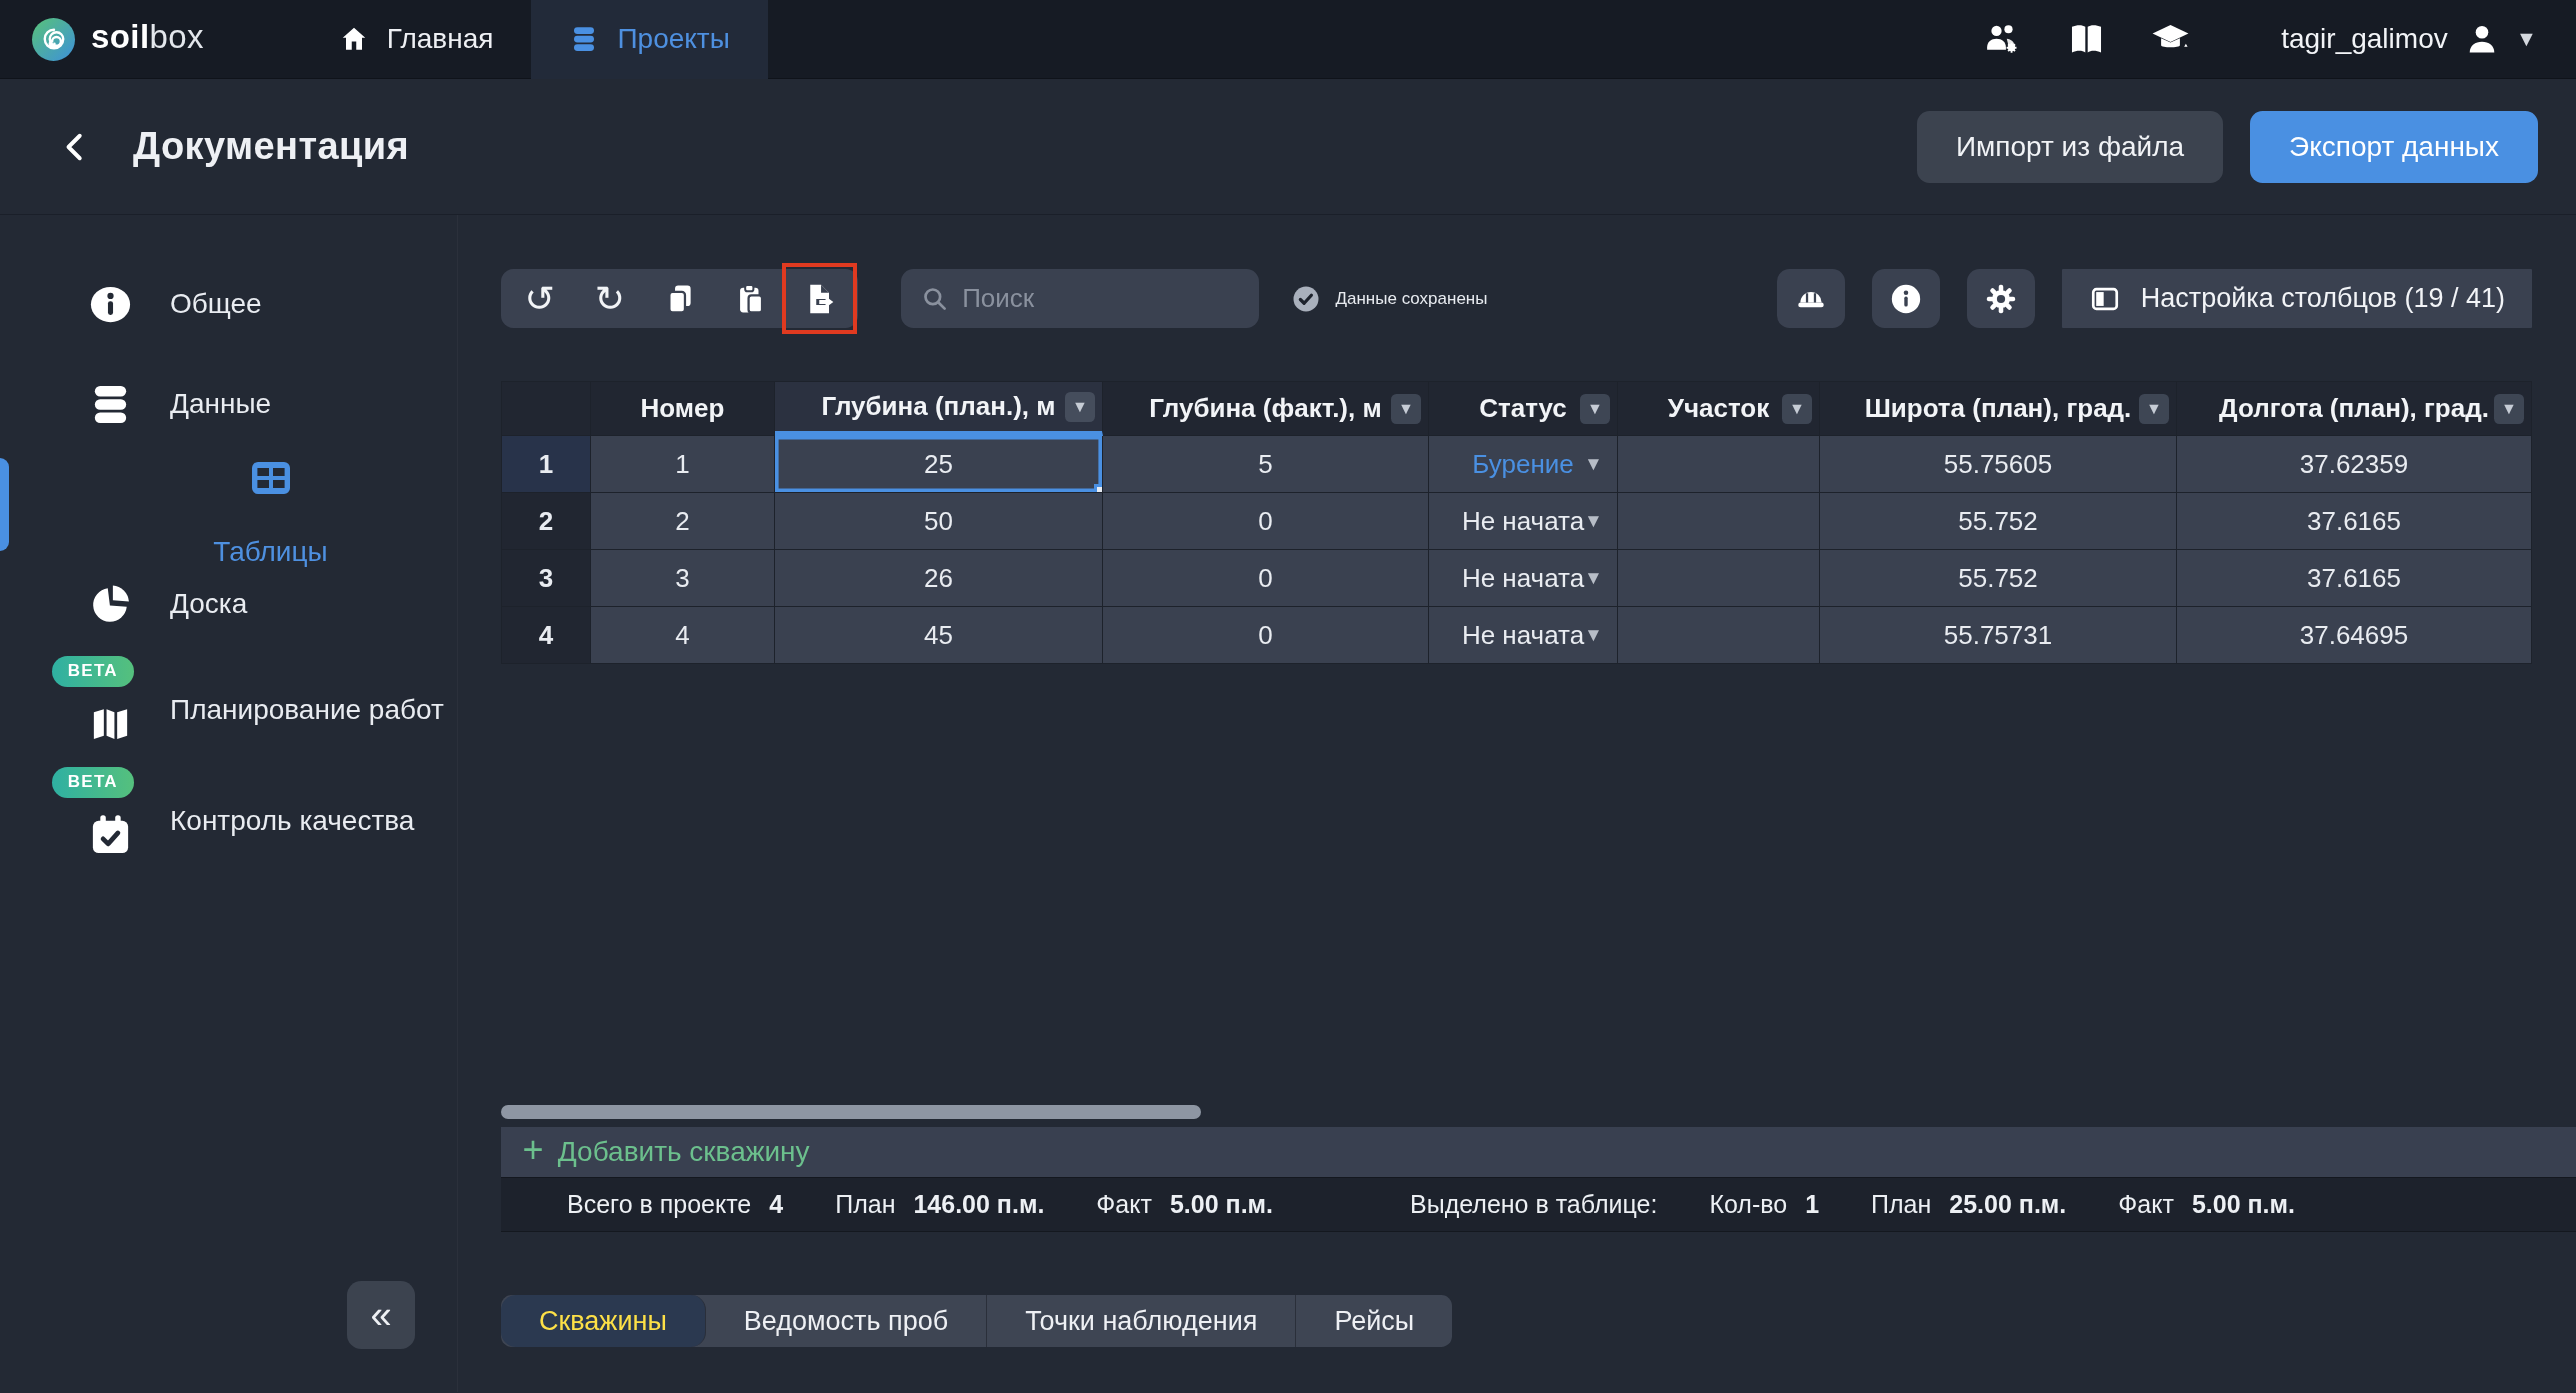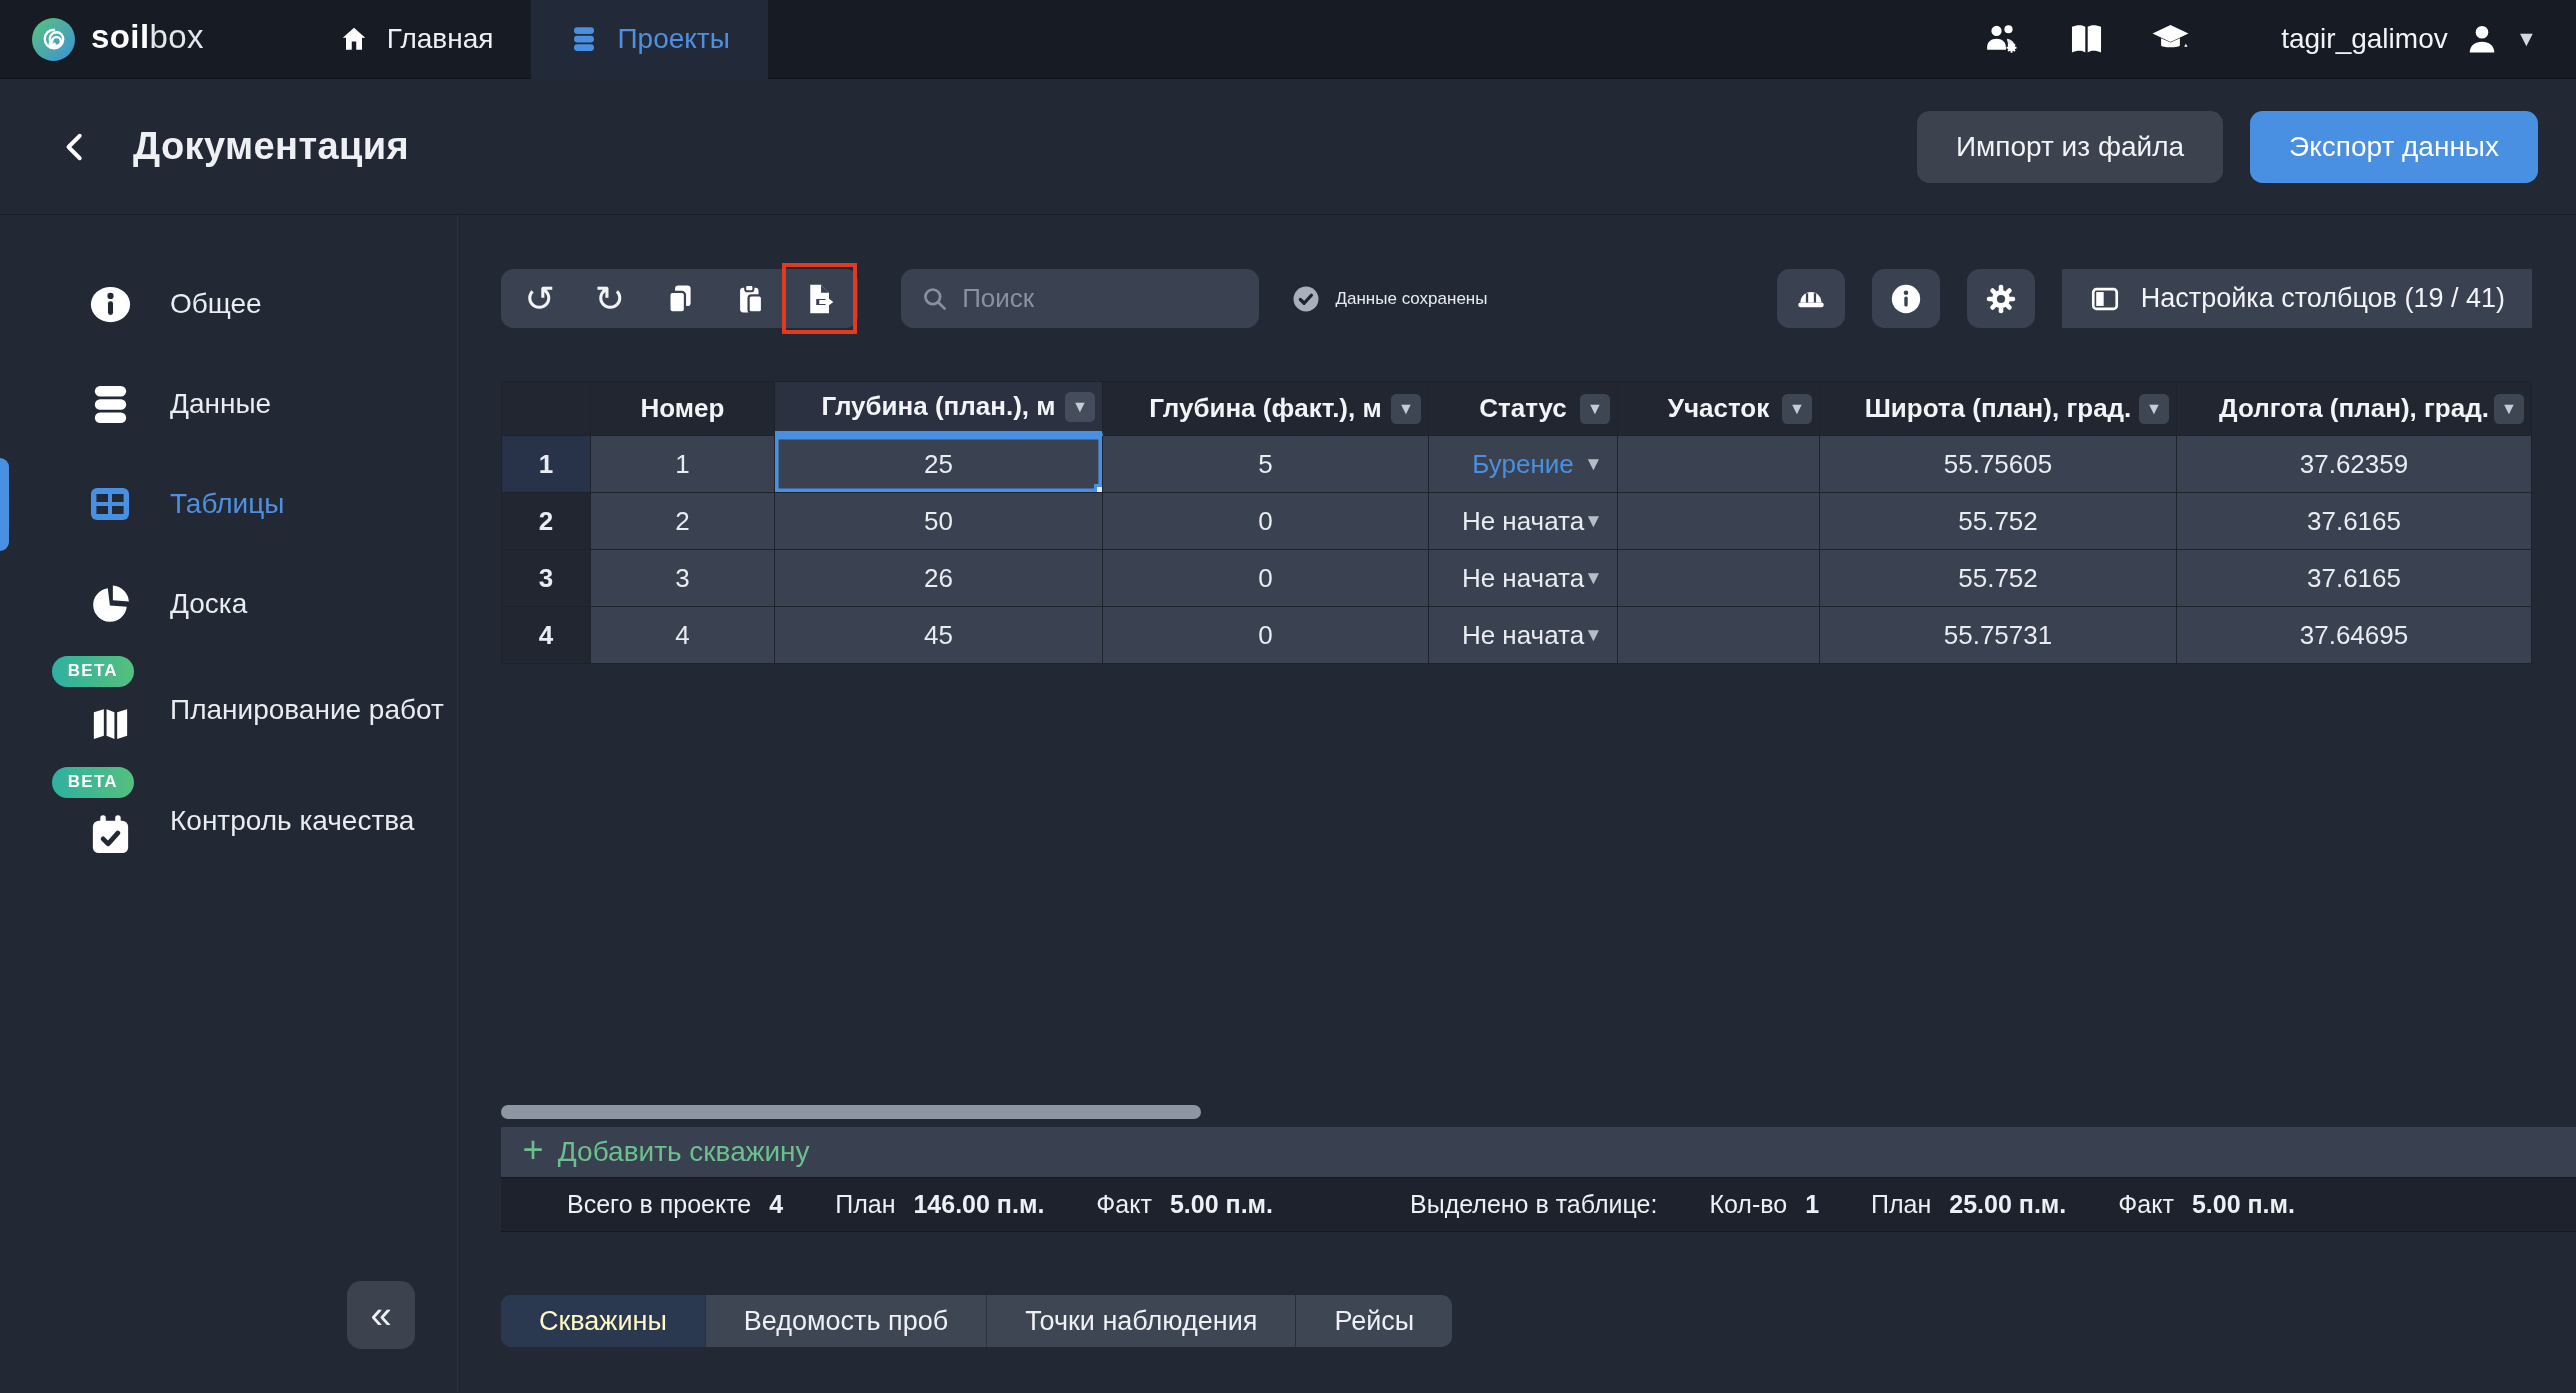--- a/index.html
+++ b/index.html
@@ -29,21 +29,21 @@
   .header-actions { margin-left:auto; display:flex; gap:27px; }
   .btn { height:72px; border-radius:12.5px; font-size:28px; display:flex; align-items:center; padding:0 39px; cursor:pointer; white-space:nowrap; }
   .btn-secondary { background:#3c434f; color:#f1f3f6;text-align:right; }
   .btn-primary { background:#4a90e2; color:#ffffff; }
 
   
   .body { display:flex; height:1177px; }
   .sidebar { width:458px; border-right:1.8px solid #2b303b; position:relative; padding-top:39px; flex:none; }
   .side-item { height:100px; display:flex; align-items:center; padding-left:52px; gap:34px; position:relative; font-size:28px; color:#e9ecf1; cursor:pointer;margin-left:32px; }
   .side-item.beta-item { height:111px; }
-  .side-item.active { color:#4e90e0; }
+  .side-item.active { color:#4e90e0;flex-direction:column; }
   .side-icon { width:52px; display:flex; justify-content:center; flex:none; }
   .beta-item .side-icon { margin-top:27px; }
   .active-bar { position:absolute; left:0; top:243px; width:9px; height:93px; background:#4a90e2; border-radius:0 9px 9px 0; }
   .beta { position:absolute; left:19.7px; top:1.8px; background:linear-gradient(90deg,#2fb0a2,#55c07d); color:#fff; font-size:17px; font-weight:700; padding:5.4px 16px; border-radius:894px; letter-spacing:1.3px; }
   .collapse-btn { position:absolute; left:347px; bottom:43px; width:68px; height:68px; border-radius:14.3px; background:#3c434f; color:#eef0f4; font-size:38px; display:flex; align-items:center; justify-content:center; cursor:pointer; }
 
   .content { flex:1; display:flex; flex-direction:column; padding:54px 0 45px 43px; position:relative; }
 
   
   .toolbar { display:flex; align-items:center; height:59px; margin-right:44px; flex:none; }
@@ -81,21 +81,21 @@
   .add-row { margin-top:8px; height:50px; background:#394050; display:flex; align-items:center; padding-left:21.5px; gap:14.3px; color:#6cc08d; font-size:28px; cursor:pointer; flex:none; }
   .plus { font-size:36px; line-height:1; margin-top:-3.6px; font-weight:400; }
   .stats { height:55px; background:#1d222c; border-top:1.8px solid #14181f; border-bottom:1.8px solid #14181f; display:flex; align-items:center; font-size:25px; color:#edf0f4; padding:0 281px 0 66px; flex:none; }
   .stat-group { display:flex; gap:52px; align-items:center; }
   .stat-group.right { margin-left:auto; }
   .stat { display:flex; gap:18px; white-space:nowrap; }
   .stat b { font-weight:700; }
   .bottom-tabs { margin-top:63px; display:flex; align-self:flex-start; border-radius:10.7px; overflow:hidden; background:#3e4553; flex:none; }
   .btab { height:52px; display:flex; align-items:center; padding:0 38px; font-size:27px; color:#eef0f4; border-right:1.8px solid #2a2f3a; cursor:pointer; white-space:nowrap; }
   .btab:last-child { border-right:0; }
-  .btab.active { background:#2b3950; color:#fef9c3; }
+  .btab.active { background:#2b3950; color:#fde047;border-radius:15px; }
 
   svg { display:block; }
 </style>
 </head>
 <body>
 
 <div class="app">
 
   <nav class="navbar">
     <div class="brand">

